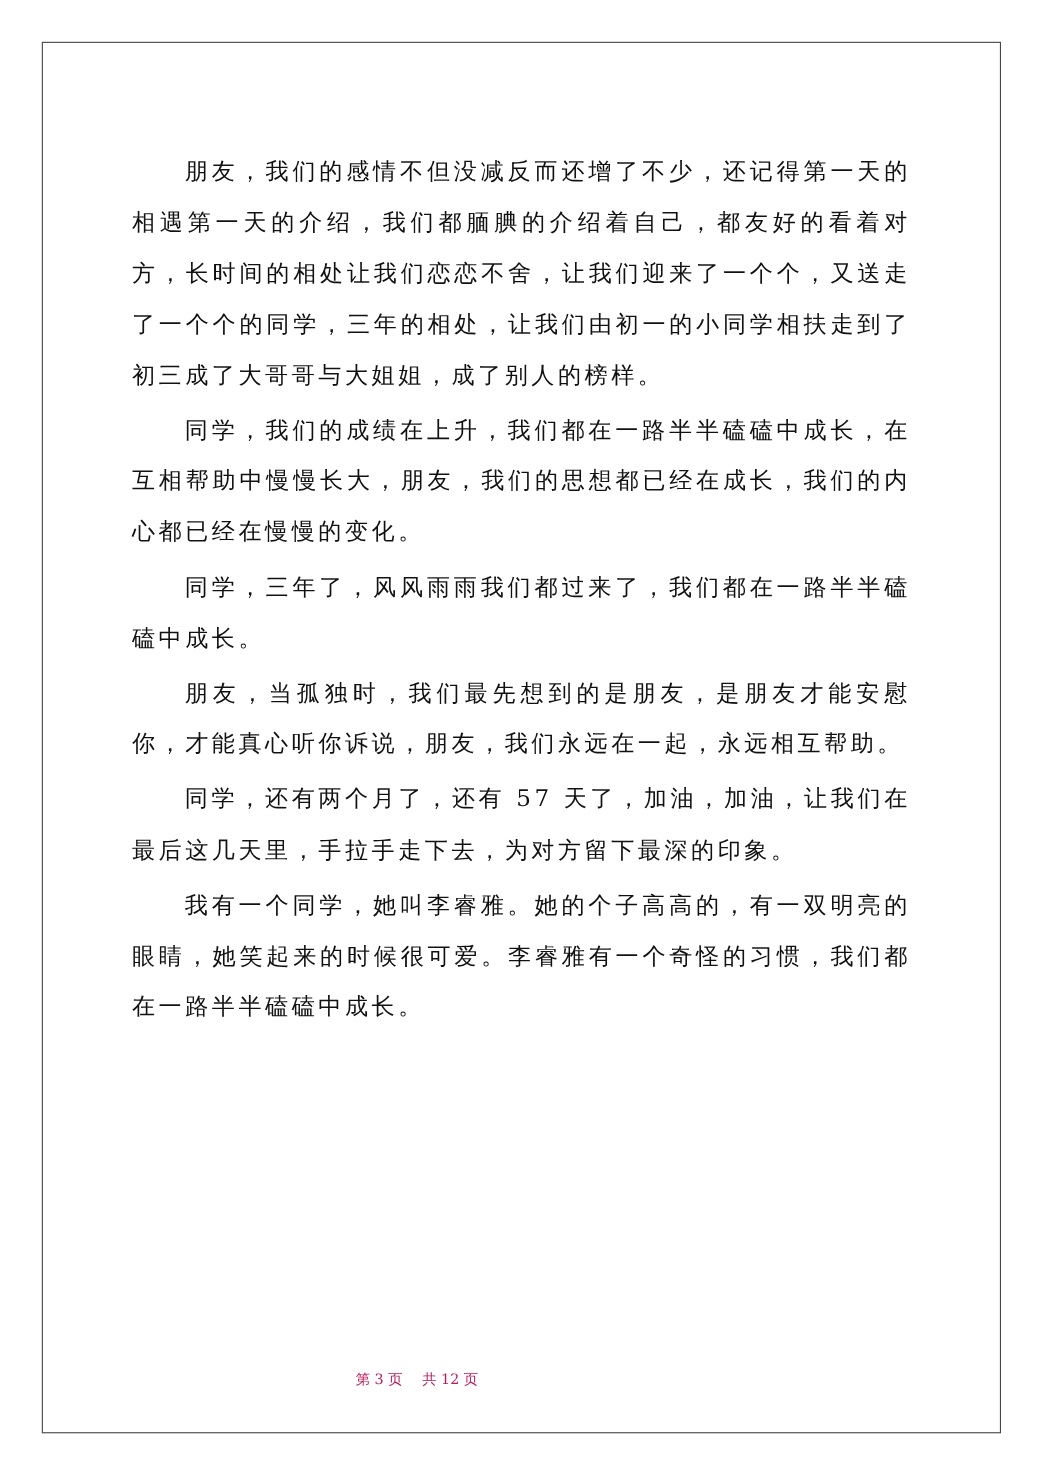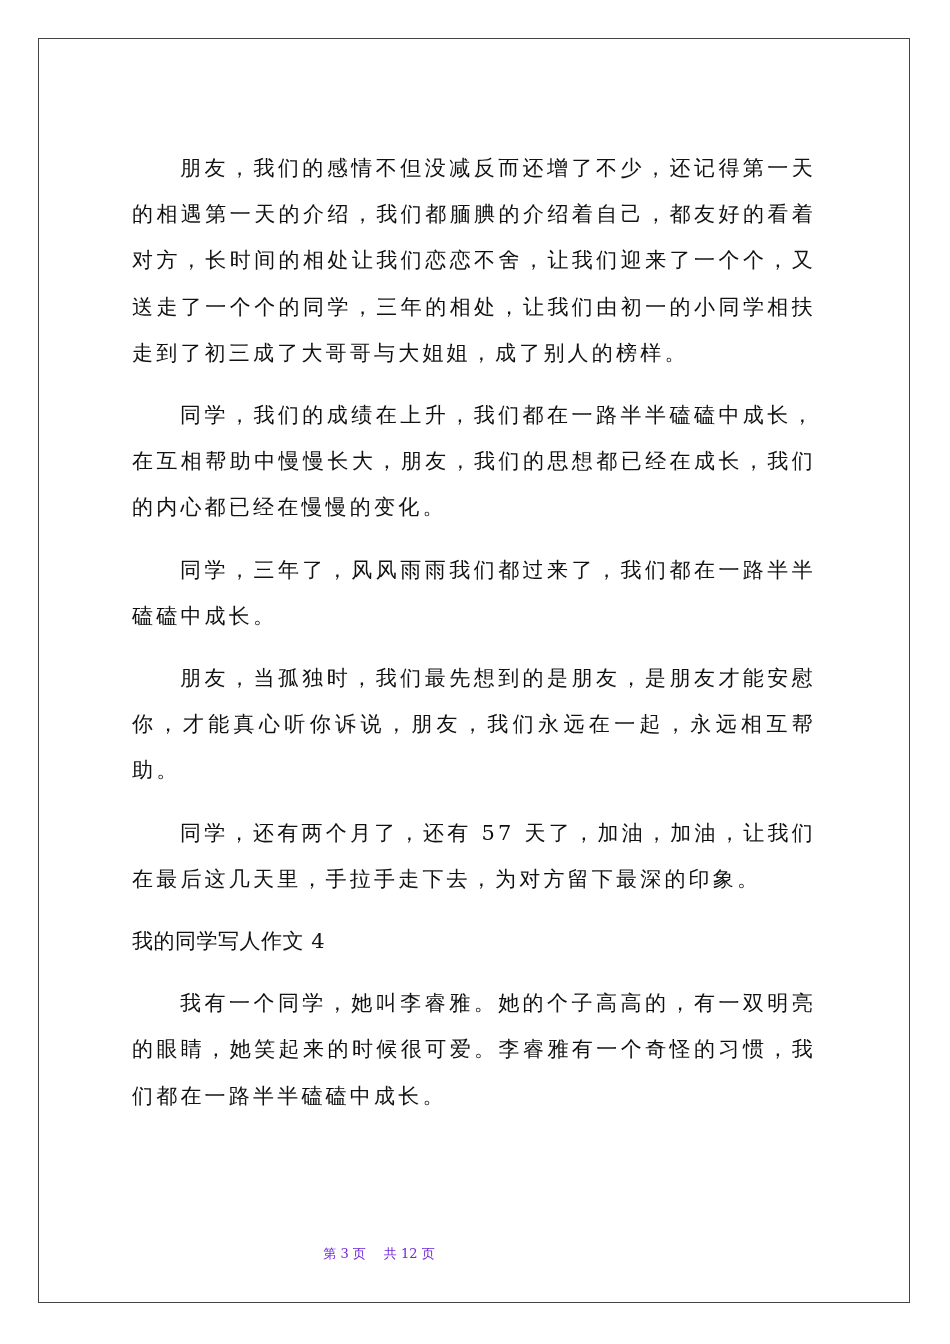--- a/index.html
+++ b/index.html
@@ -16,45 +16,44 @@
       left: 116px; top: 129px;
       width: 716px;
       font-family: "DejaVu Serif", "Liberation Serif", serif;
       font-size: 21px;
       color: #111;
       line-height: 46.2px;
       letter-spacing: 3.2px;
       text-align: justify;
       text-justify: inter-character;
     }
-    .content p { margin: 16px; }
+    .content p { margin: 4px; }
     .content p.indent { text-indent: 48px; }
     .content p.heading { letter-spacing: 0.5px; }
     .footer {
       position: absolute;
       left: 0; width: 758px;
       top: 1245px;
       text-align: center;
       font-family: "DejaVu Serif", "Liberation Serif", serif;
       font-size: 13px;
-      color: #6d28d9;
+      color: #be185d;
     }
     .footer span { display: inline-block; }
     .footer .gap { width: 18px; }
   </style>
 </head>
 <body>
 
 <div class="page-frame"></div>
 
 <div class="content">
   <p class="indent">朋友，我们的感情不但没减反而还增了不少，还记得第一天的相遇第一天的介绍，我们都腼腆的介绍着自己，都友好的看着对方，长时间的相处让我们恋恋不舍，让我们迎来了一个个，又送走了一个个的同学，三年的相处，让我们由初一的小同学相扶走到了初三成了大哥哥与大姐姐，成了别人的榜样。</p>
   <p class="indent">同学，我们的成绩在上升，我们都在一路半半磕磕中成长，在互相帮助中慢慢长大，朋友，我们的思想都已经在成长，我们的内心都已经在慢慢的变化。</p>
   <p class="indent">同学，三年了，风风雨雨我们都过来了，我们都在一路半半磕磕中成长。</p>
   <p class="indent">朋友，当孤独时，我们最先想到的是朋友，是朋友才能安慰你，才能真心听你诉说，朋友，我们永远在一起，永远相互帮助。</p>
   <p class="indent">同学，还有两个月了，还有 57 天了，加油，加油，让我们在最后这几天里，手拉手走下去，为对方留下最深的印象。</p>
-  <p class="heading">我的同学写人作文 4</p>
   <p class="indent">我有一个同学，她叫李睿雅。她的个子高高的，有一双明亮的眼睛，她笑起来的时候很可爱。李睿雅有一个奇怪的习惯，我们都在一路半半磕磕中成长。</p>
 </div>
 
 <div class="footer">
   <span>第 3 页</span><span class="gap"></span><span>共 12 页</span>
 </div>
 
 </body></html>

